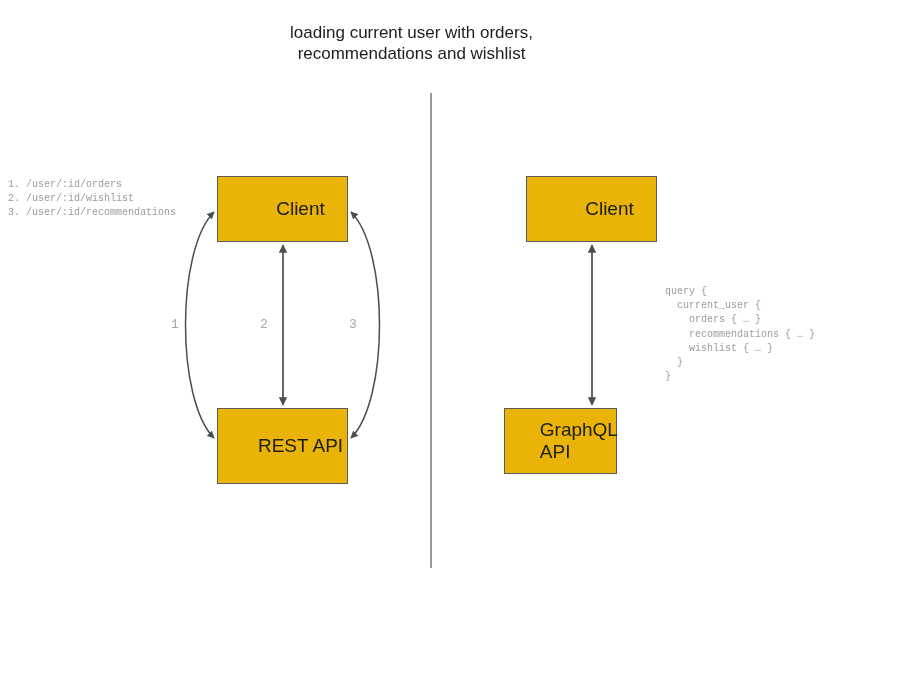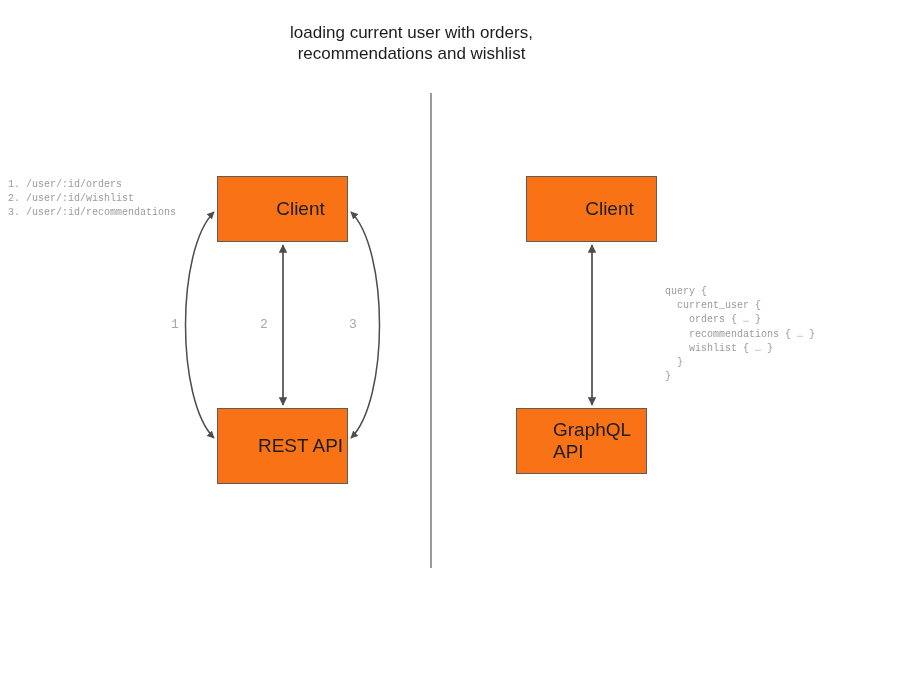--- a/index.html
+++ b/index.html
@@ -23,35 +23,35 @@
     width: 823px;
     text-align: center;
     font-size: 17px;
     line-height: 21px;
     color: #1d1d1d;
     white-space: pre-line;
   }
 
   .node-box {
     position: absolute;
-    background: #f97316;
+    background: #eab308;
     border: 1.6px solid #5c5c5c;
     box-sizing: border-box;
     display: flex;
     align-items: center;
     justify-content: center;
     font-size: 19px;
     color: #1d1d1d;
     padding-left: 36px;
   }
 
   #client-rest-box   { left: 217px; top: 176px; width: 131px; height: 66px; }
   #rest-api-box      { left: 217px; top: 408px; width: 131px; height: 76px; }
   #client-graphql-box{ left: 526px; top: 176px; width: 131px; height: 66px; }
-  #graphql-api-box   { left: 516px; top: 408px; width: 131px; height: 66px; }
+  #graphql-api-box   { left: 504px; top: 408px; width: 113px; height: 66px; }
 
   #svg-layer {
     position: absolute;
     left: 0;
     top: 0;
     width: 917px;
     height: 689px;
     pointer-events: none;
   }
 

